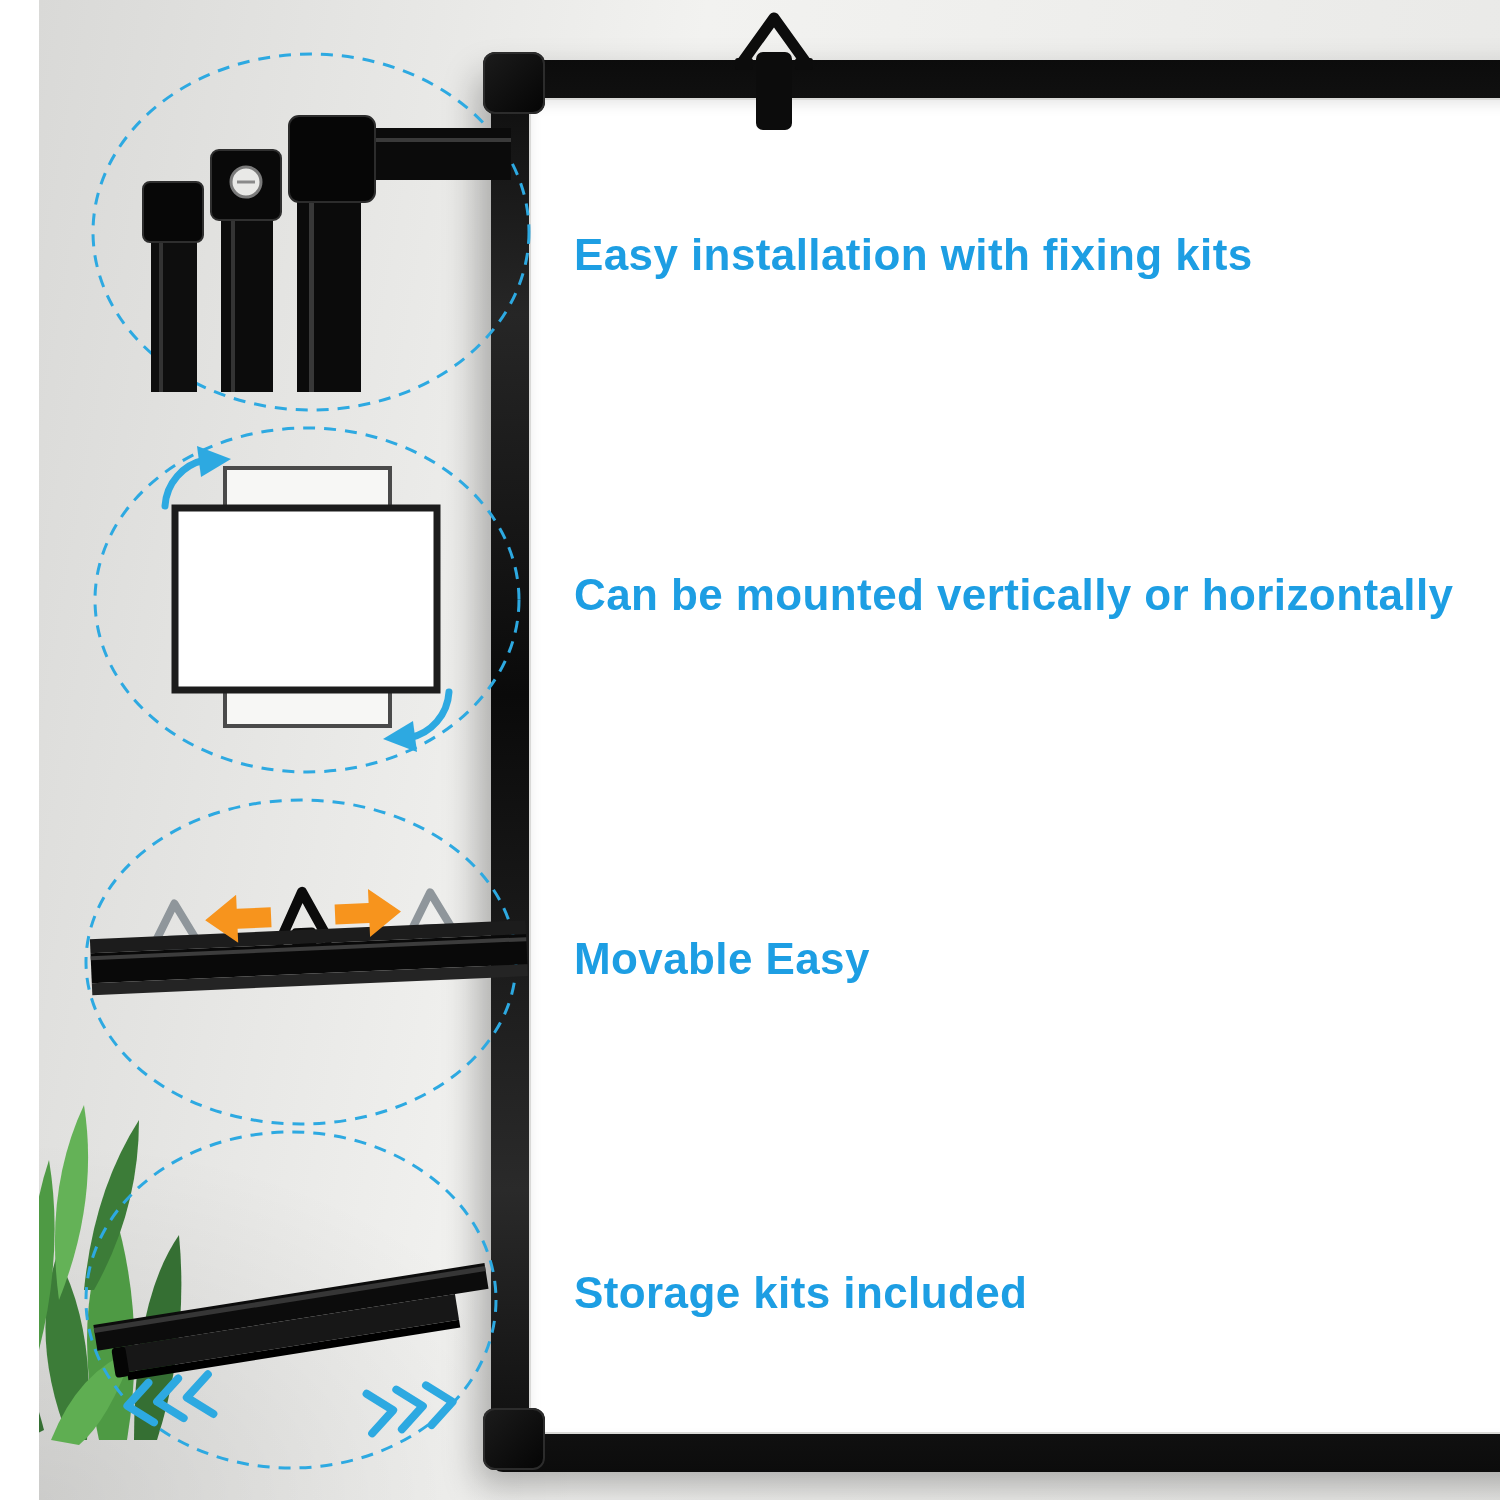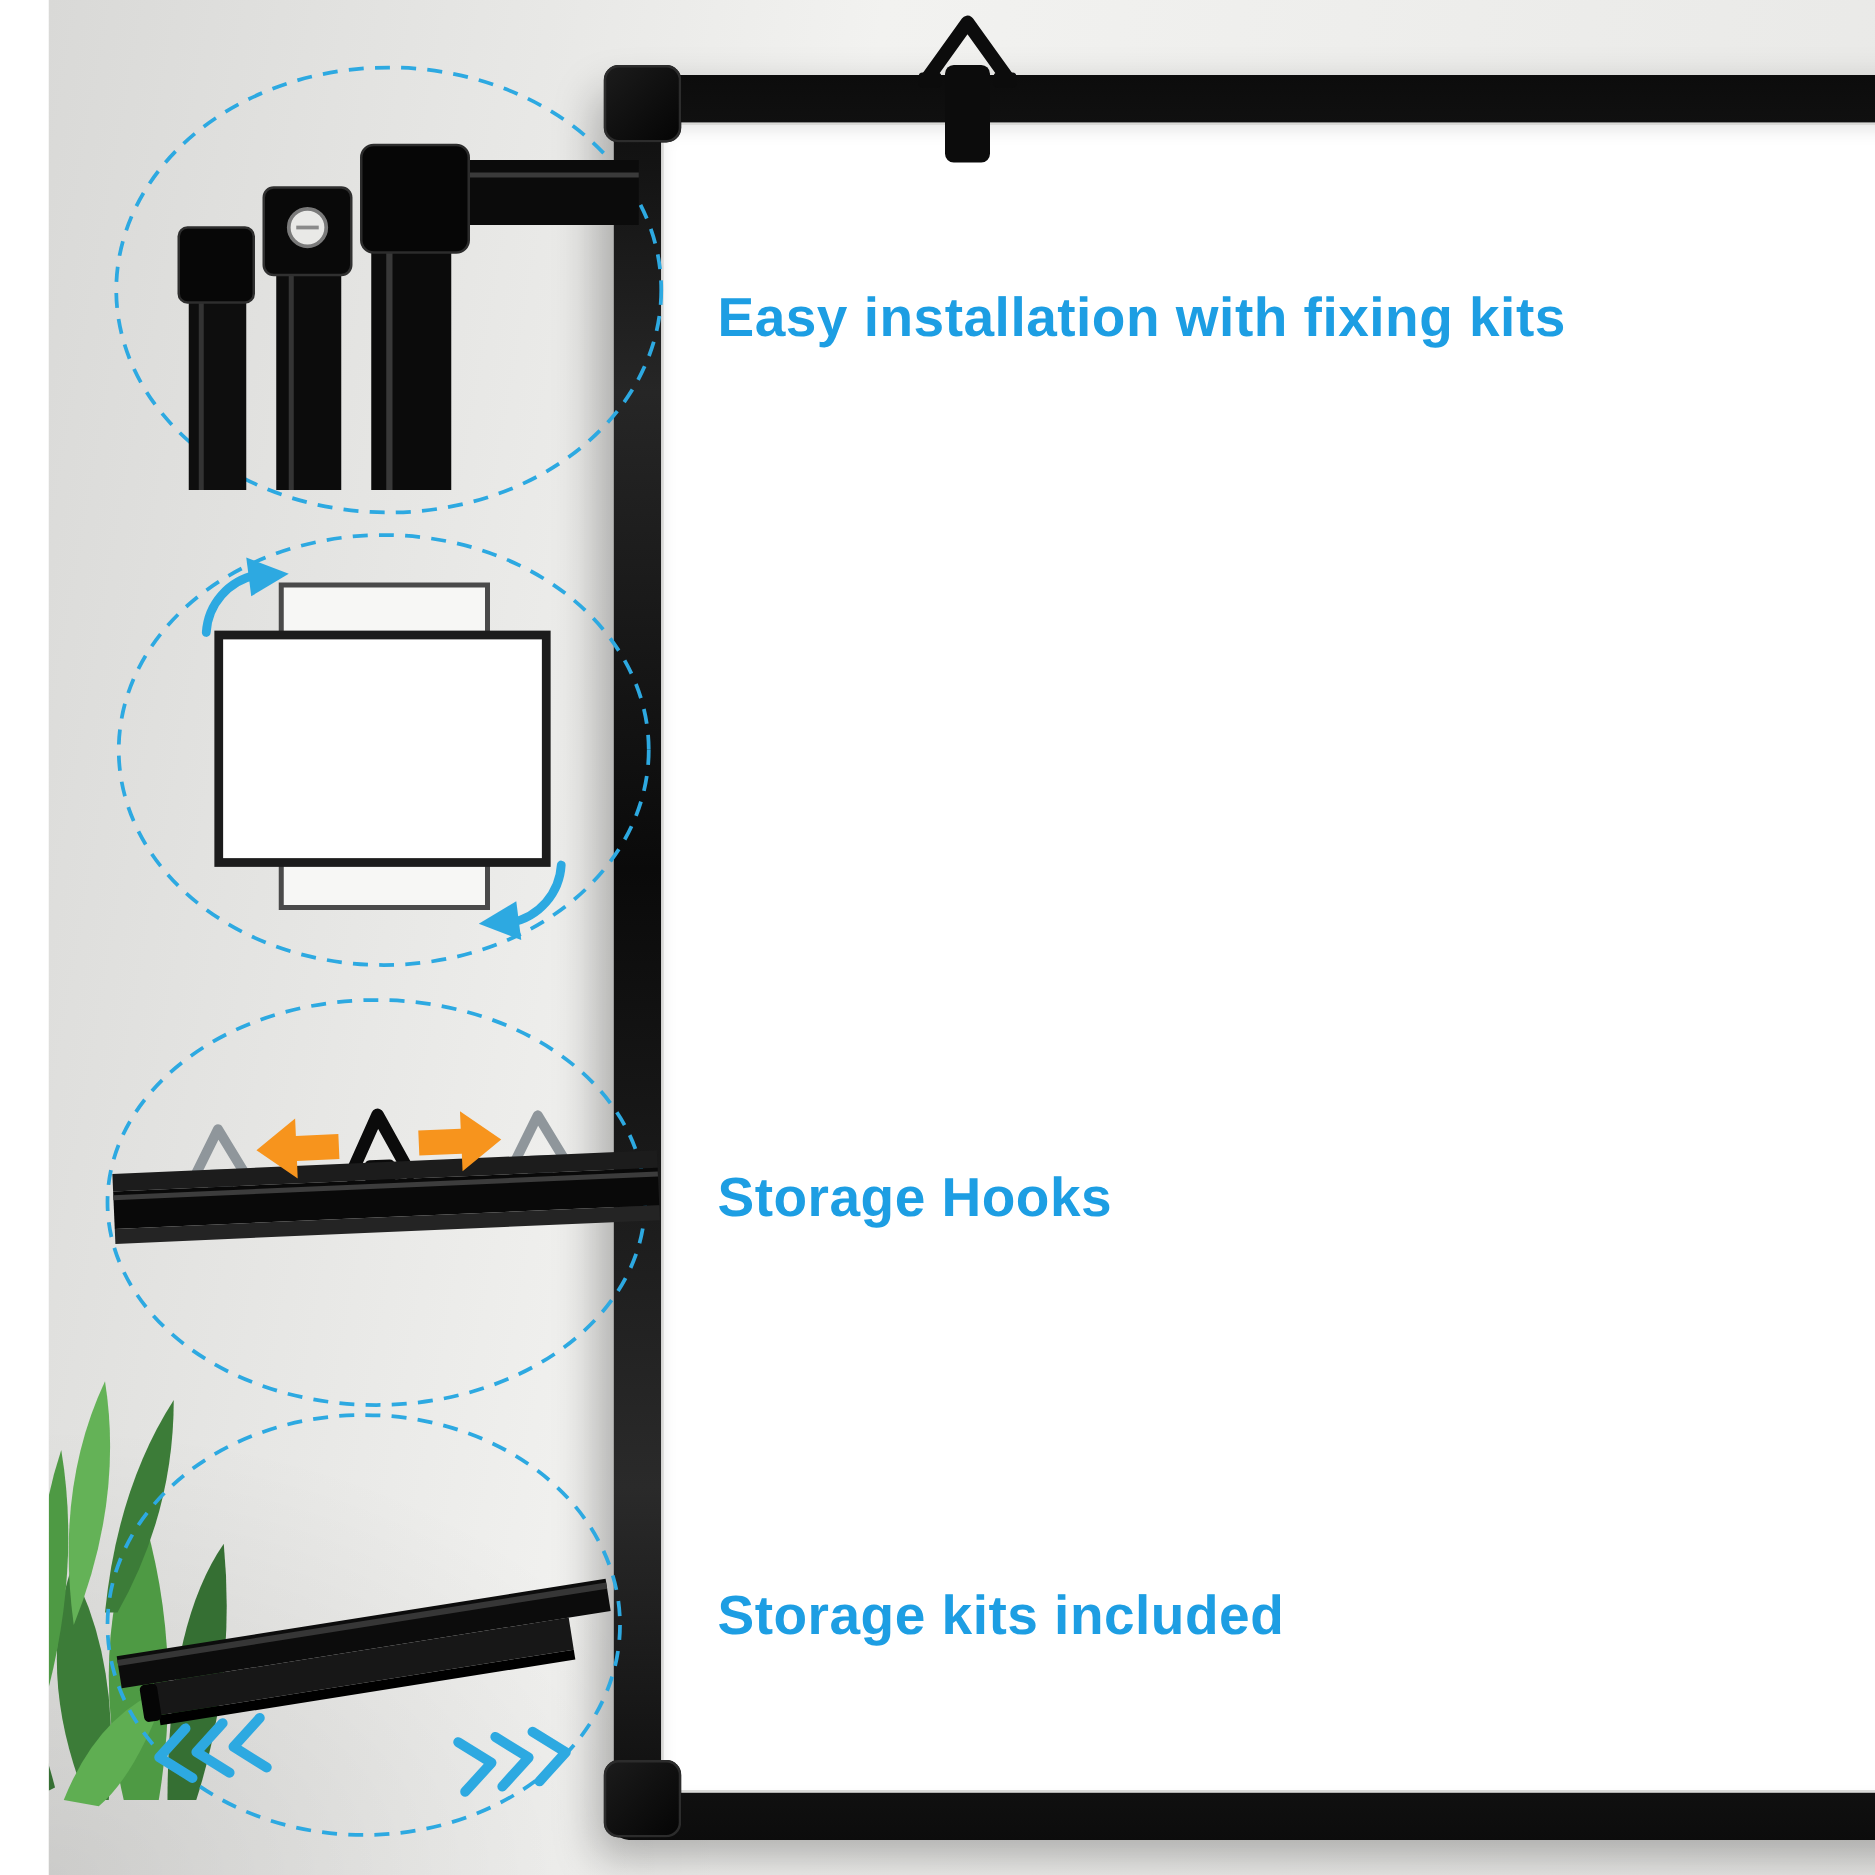--- a/index.html
+++ b/index.html
@@ -168,16 +168,17 @@
         <g transform="rotate(-8 370 1408)">
           <path d="M 330 1388 L 354 1408 L 330 1428" fill="none" stroke="#2da9e1" stroke-width="8" stroke-linejoin="round" stroke-linecap="round"></path>
           <path d="M 360 1388 L 384 1408 L 360 1428" fill="none" stroke="#2da9e1" stroke-width="8" stroke-linejoin="round" stroke-linecap="round"></path>
           <path d="M 390 1388 L 414 1408 L 390 1428" fill="none" stroke="#2da9e1" stroke-width="8" stroke-linejoin="round" stroke-linecap="round"></path>
         </g>
       </g>
     </g>
   </svg>
 
   <div class="feature-label l1">Easy installation with fixing kits</div>
-  <div class="feature-label l3">Storage Hooks</div>
+  <div class="feature-label l2">Can be mounted vertically or horizontally</div>
+  <div class="feature-label l3">Movable Easy</div>
   <div class="feature-label l4">Storage kits included</div>
 
 </div>
 
 </body></html>

